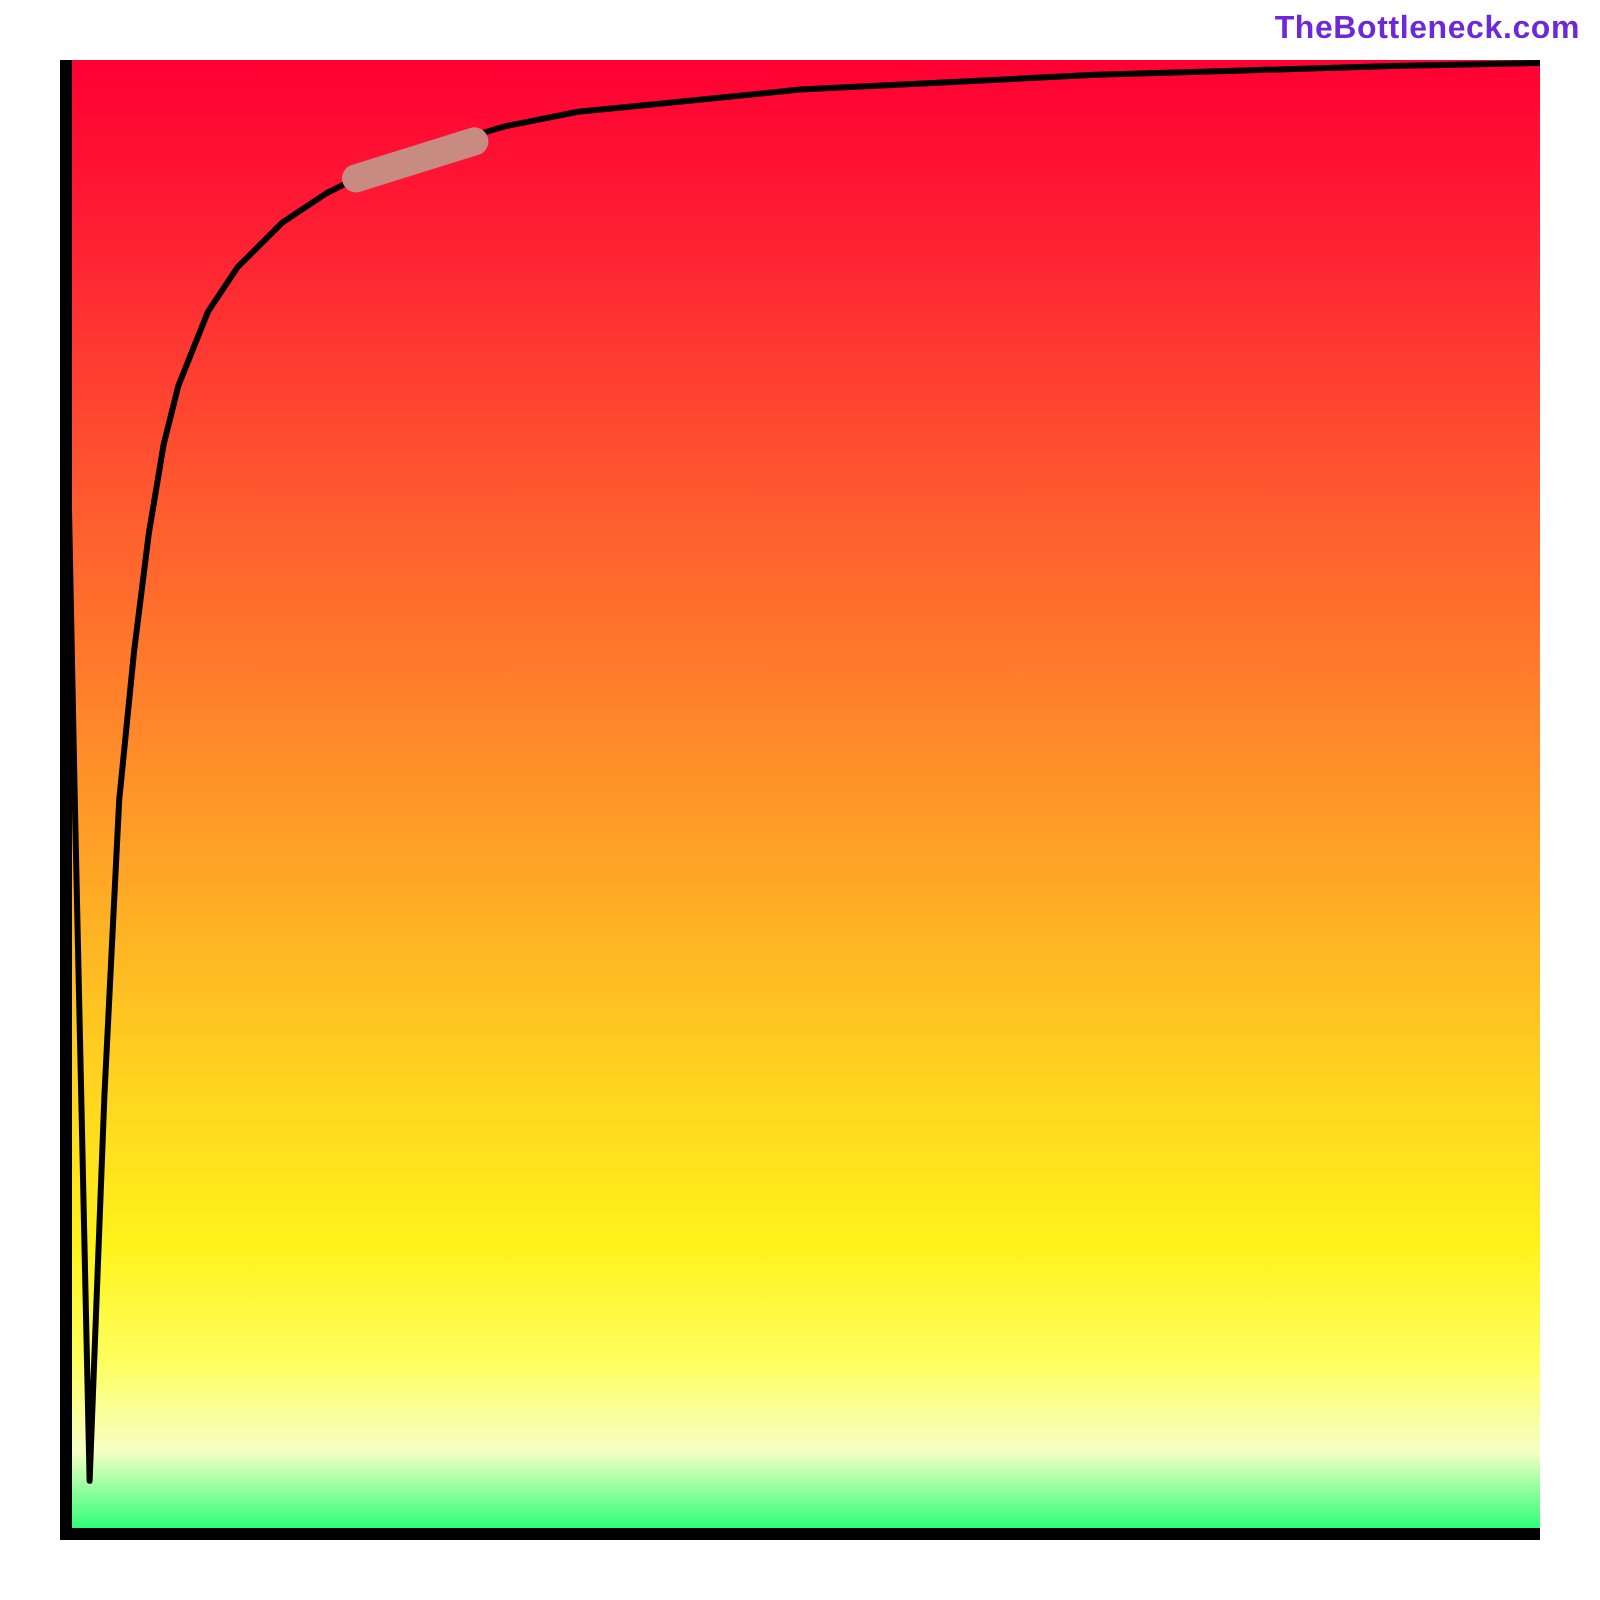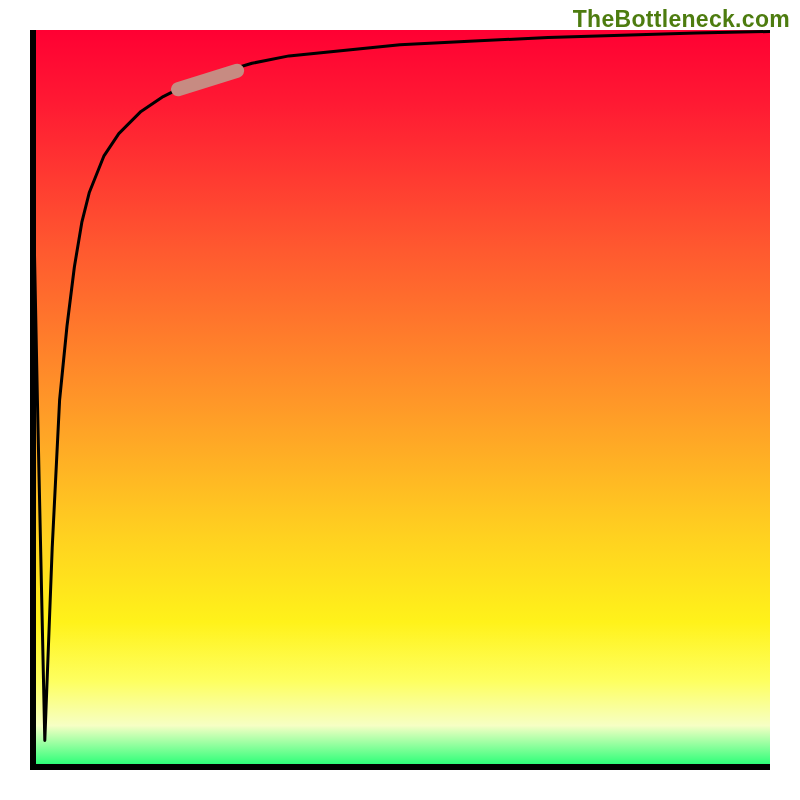--- a/index.html
+++ b/index.html
@@ -59,23 +59,23 @@
     top: 30px;
     width: 740px;
     height: 740px;
     pointer-events: none;
   }
   .watermark {
     position: absolute;
     top: 6px;
     right: 10px;
     font-family: Arial, Helvetica, sans-serif;
-    font-size: 23px;
+    font-size: 16px;
     font-weight: 600;
-    color: #4d7c0f;
+    color: #6d28d9;
     letter-spacing: 0.3px;
   }
 </style>
 </head>
 <body>
 
 <div class="container">
 
   <div class="plot-area"></div>
 

